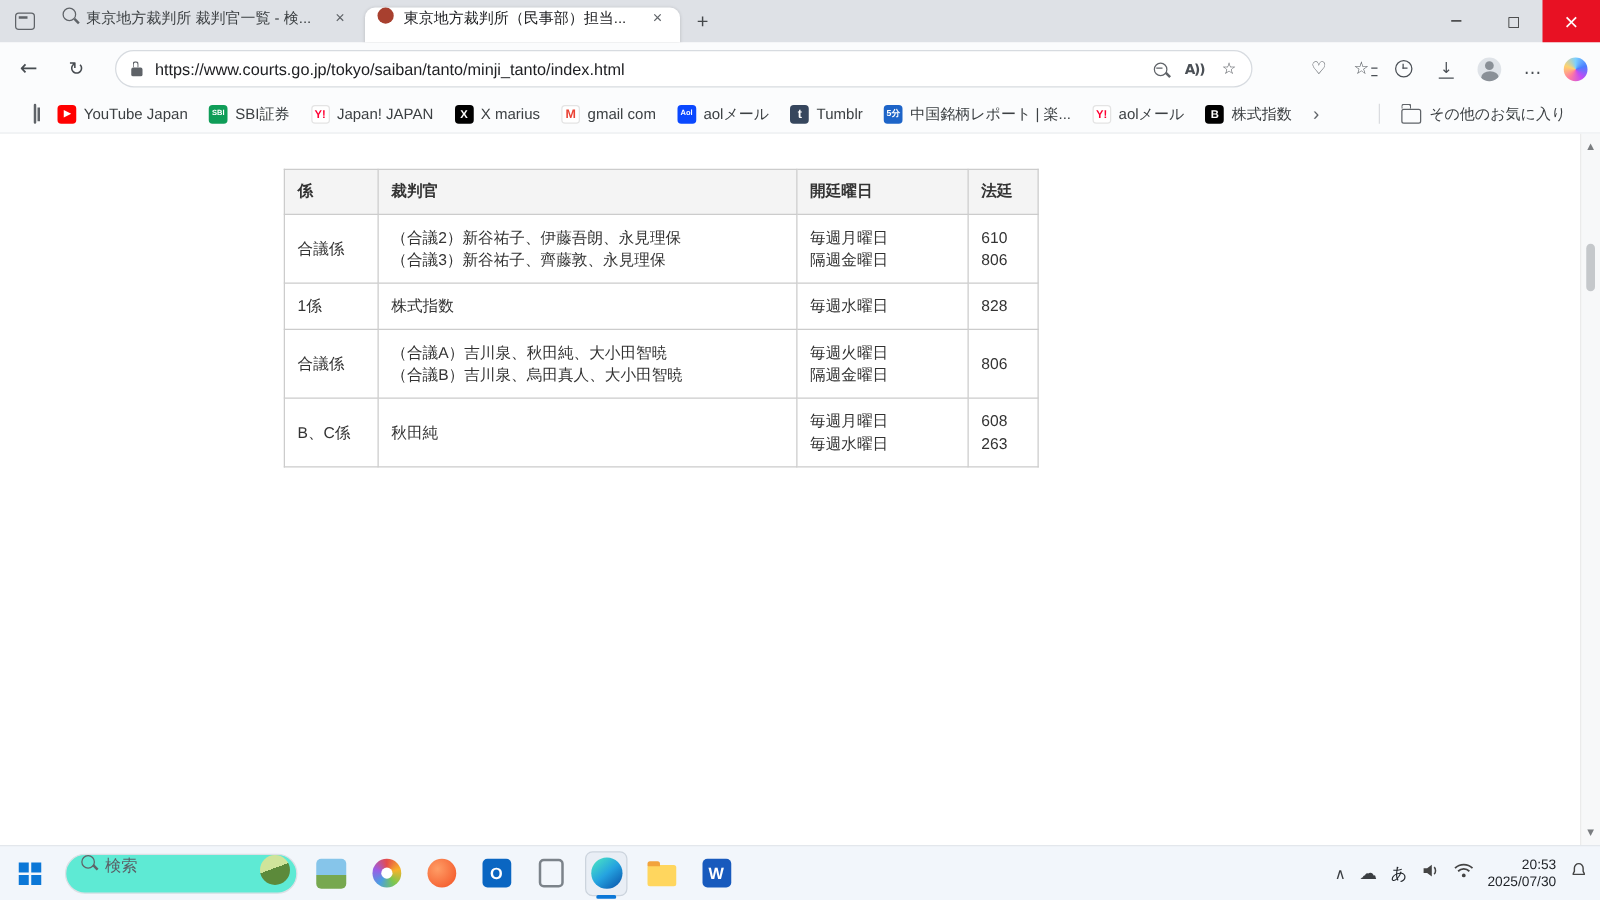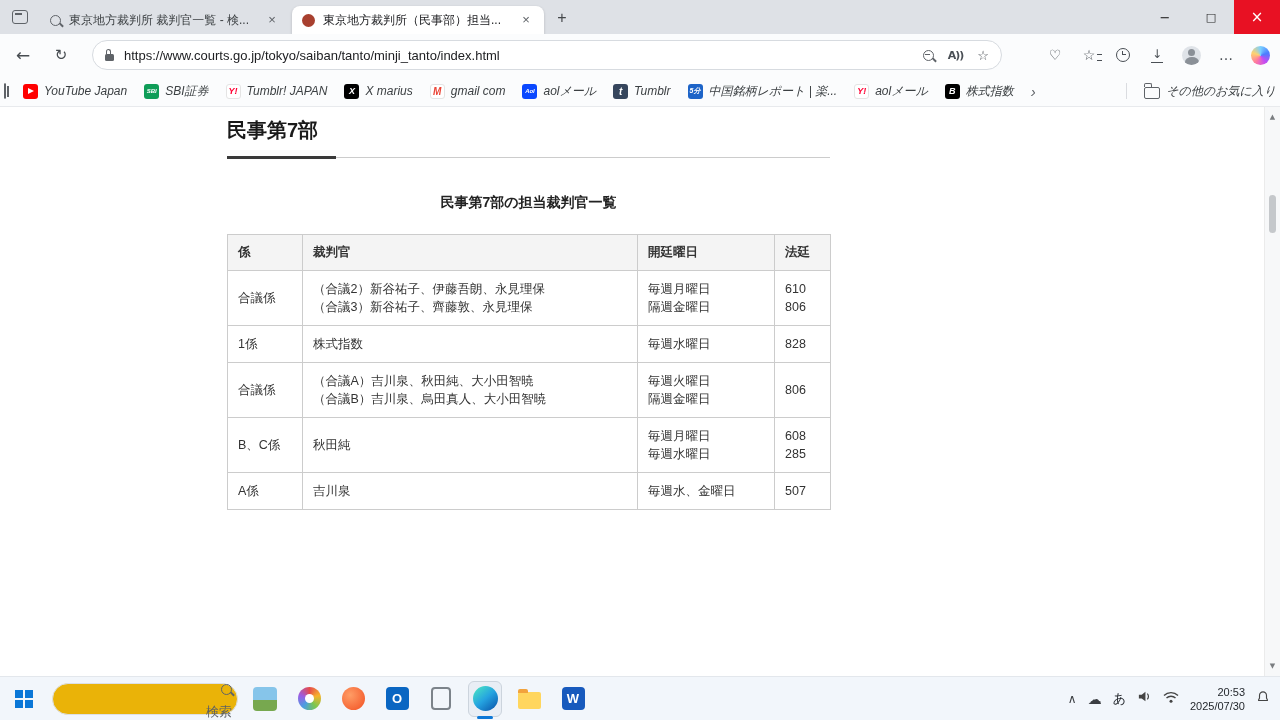--- a/index.html
+++ b/index.html
@@ -3,21 +3,21 @@
 <meta charset="utf-8">
 <style>
   html,body{margin:0;padding:0;}
   .screen{position:relative;width:1280px;height:720px;overflow:hidden;background:#fff;
           font-family:"Liberation Sans","DejaVu Sans",sans-serif;-webkit-font-smoothing:antialiased;}
   
   .tabbar{position:absolute;left:0;top:0;width:100%;height:34px;background:#dee1e6;}
   .tab-actions{position:absolute;left:10px;top:9px;width:20px;height:16px;display:flex;align-items:center;justify-content:center;}
   .tabsq{width:14px;height:12px;border:1.5px solid #5f6368;border-radius:3px;position:relative;}
   .tabsq::after{content:"";position:absolute;left:2px;top:2px;width:7px;height:1.5px;background:#5f6368;}
-  .tab{position:absolute;top:6px;height:28px;width:250px;display:flex;align-items:center;gap:8px;
+  .tab{position:absolute;top:6px;height:28px;width:250px;display:flex;align-items:flex-start;gap:8px;
        padding:0 10px;box-sizing:border-box;border-radius:8px 8px 0 0;font-size:12px;color:#3c4043;}
   .tab .ttl{flex:1;white-space:nowrap;overflow:hidden;text-overflow:ellipsis;}
   .tab .closex{font-size:13px;color:#5f6368;width:16px;height:16px;line-height:15px;text-align:center;border-radius:50%;flex:none;}
   .tab1{left:40px;}
   .tab2{left:292px;width:252px;background:#fff;box-shadow:0 1px 3px rgba(0,0,0,.18);color:#202124;}
   .magnifier{width:9px;height:9px;border:1.5px solid #5f6368;border-radius:50%;position:relative;flex:none;}
   .magnifier::after{content:"";position:absolute;width:5px;height:1.5px;background:#5f6368;transform:rotate(45deg);right:-4px;bottom:-1px;}
   .magnifier.zoomout::before{content:"";position:absolute;left:1.5px;top:3.5px;width:5px;height:1.4px;background:#5f6368;}
   .fav2{width:13px;height:13px;border-radius:50%;background:#a8402f;flex:none;}
   .newtab{position:absolute;left:552px;top:8px;width:20px;height:20px;font-size:16px;color:#44474a;text-align:center;line-height:19px;}
@@ -46,21 +46,21 @@
   .clockicon{width:14px;height:14px;border:1.5px solid #4a4f55;border-radius:50%;position:relative;box-sizing:border-box;}
   .clockicon::before{content:"";position:absolute;left:5px;top:2px;width:1.4px;height:4px;background:#4a4f55;}
   .clockicon::after{content:"";position:absolute;left:5px;top:5px;width:3.5px;height:1.4px;background:#4a4f55;}
   .dlico{width:12px;text-align:center;border-bottom:1.6px solid #4a4f55;padding-bottom:1px;font-size:12px;}
   .person{width:19px;height:19px;border-radius:50%;background:#dfe3e8;position:relative;overflow:hidden;}
   .person::before{content:"";position:absolute;left:6px;top:3px;width:7px;height:7px;border-radius:50%;background:#8a9097;}
   .person::after{content:"";position:absolute;left:2.5px;top:11.5px;width:14px;height:10px;border-radius:50%;background:#8a9097;}
   .copilot{width:19px;height:19px;border-radius:50%;background:conic-gradient(#7ad0ff,#4a7dff,#c44bf4,#ff7aa0,#ffd36e,#7ad0ff);}
   
   .favbar{position:absolute;top:76px;left:0;width:100%;height:31px;background:#fbfcfd;border-bottom:1px solid #e8eaed;
-          display:flex;align-items:center;padding:0 4px;box-sizing:border-box;gap:17px;font-size:12px;color:#3c4043;font-style:italic;}
+          display:flex;align-items:center;padding:0 27px;box-sizing:border-box;gap:17px;font-size:12px;color:#3c4043;}
   .sidebar-ico{width:15px;height:12px;border:1.5px solid #5f6368;border-radius:3px;position:relative;box-sizing:content-box;}
   .sidebar-ico::after{content:"";position:absolute;left:2px;top:1.5px;bottom:1.5px;width:1.5px;background:#5f6368;}
   .favitem{display:flex;align-items:center;gap:6px;white-space:nowrap;}
   .fav-ico{width:15px;height:15px;border-radius:3px;display:flex;align-items:center;justify-content:center;
            font-weight:bold;color:#fff;flex:none;box-sizing:border-box;overflow:hidden;}
   .ico-yt{background:#f00;}
   .ico-yt::after{content:"";border-style:solid;border-width:3.5px 0 3.5px 6px;border-color:transparent transparent transparent #fff;}
   .ico-sbi{background:#0f9d58;font-size:6px;}
   .ico-yh{background:#fff;border:1px solid #e4e4e4;color:#ff0033;font-size:9px;}
   .ico-x{background:#000;font-size:9px;}
@@ -90,22 +90,22 @@
   .scrollbar{position:absolute;right:0;top:107px;width:16px;height:569px;background:#f7f8f9;border-left:1px solid #ebebeb;box-sizing:border-box;}
   .sarrow{position:absolute;left:0;width:15px;height:16px;color:#7a7d80;font-size:7px;display:flex;align-items:center;justify-content:center;font-family:"DejaVu Sans",sans-serif;}
   .sarrow.up{top:2px;}  .sarrow.down{bottom:2px;}
   .sthumb{position:absolute;left:4px;top:88px;width:7px;height:38px;background:#c5c8cb;border-radius:4px;}
   
   .taskbar{position:absolute;left:0;top:676px;width:100%;height:44px;background:#f2f6fb;border-top:1px solid #e3e7ec;
            display:flex;align-items:center;box-sizing:border-box;padding:0 6px;gap:10px;}
   .startbtn{width:36px;height:36px;display:flex;align-items:center;justify-content:center;border-radius:6px;}
   .startgrid{display:grid;grid-template-columns:8px 8px;grid-gap:2px;}
   .startgrid i{width:8px;height:8px;background:#0b77d7;display:block;}
-  .searchpill{width:186px;height:32px;border-radius:16px;background:#eab308;border:1px solid #dce0e5;display:flex;
-              align-items:flex-end;gap:8px;padding:0 5px 0 12px;box-sizing:border-box;flex-direction:column;}
+  .searchpill{width:186px;height:32px;border-radius:16px;background:#5eead4;border:1px solid #dce0e5;display:flex;
+              align-items:flex-start;gap:8px;padding:0 5px 0 12px;box-sizing:border-box;}
   .searchtext{flex:1;font-size:13px;color:#5a5f66;}
   .searchimg{width:24px;height:24px;border-radius:50%;background:linear-gradient(160deg,#cfe49a 0 45%,#5c8a3a 45% 100%);flex:none;}
   .appicon{width:34px;height:36px;display:flex;align-items:center;justify-content:center;border-radius:6px;position:relative;}
   .edgewrap{background:#e9eef5;border:1px solid #ccd4dd;box-sizing:border-box;}
   .runbar{position:absolute;bottom:-3px;left:50%;transform:translateX(-50%);width:16px;height:3px;border-radius:2px;background:#0b77d7;}
   .ic-widgets{width:24px;height:24px;border-radius:4px;background:linear-gradient(180deg,#86c5ea 0 55%,#77a84f 55% 100%);}
   .ic-photos{width:23px;height:23px;border-radius:50%;background:conic-gradient(#e54b4b,#f7b32b,#7ac74f,#4b9fe1,#9b5de5,#e54b4b);position:relative;}
   .ic-photos::after{content:"";position:absolute;left:7px;top:7px;width:9px;height:9px;border-radius:50%;background:#fff;}
   .ic-paint{width:23px;height:23px;border-radius:50%;background:radial-gradient(circle at 35% 35%,#ff9d66,#f25022);}
   .ic-outlook{width:23px;height:23px;border-radius:4px;background:#0a66c2;color:#fff;font-size:13px;font-weight:bold;display:flex;align-items:center;justify-content:center;}
@@ -183,21 +183,21 @@
     <div class="favitem">
       <span class="fav-ico ico-yt"></span>
       <span>YouTube Japan</span>
     </div>
     <div class="favitem">
       <span class="fav-ico ico-sbi">SBI</span>
       <span>SBI証券</span>
     </div>
     <div class="favitem">
       <span class="fav-ico ico-yh">Y!</span>
-      <span>Tumblr! JAPAN</span>
+      <span>Japan! JAPAN</span>
     </div>
     <div class="favitem">
       <span class="fav-ico ico-x">X</span>
       <span>X marius</span>
     </div>
     <div class="favitem">
       <span class="fav-ico ico-gm">M</span>
       <span>gmail com</span>
     </div>
     <div class="favitem">
@@ -224,24 +224,20 @@
     <span class="favspacer"></span>
     <span class="favdiv"></span>
     <div class="favitem">
       <span class="foldericon"></span>
       <span>その他のお気に入り</span>
     </div>
   </div>
 
   <div class="content">
     <div class="article">
-      <div class="h2wrap">
-        <h2 class="h2">民事第7部</h2>
-      </div>
-      <div class="tabletitle">民事第7部の担当裁判官一覧</div>
       <table class="judges">
         <colgroup>
             <col style="width:75px">
             <col style="width:335px">
             <col style="width:137px">
             <col style="width:56px">
           </colgroup>
         <tbody>
             <tr>
           <th>係</th>
@@ -302,35 +298,21 @@
               </td>
           <td>
                 <div class="ln">秋田純</div>
               </td>
           <td>
                 <div class="ln">毎週月曜日</div>
                 <div class="ln">毎週水曜日</div>
               </td>
           <td>
                 <div class="ln">608</div>
-                <div class="ln">285</div>
-              </td>
-        </tr>
-        <tr>
-          <td>
-                <div class="ln">A係</div>
-              </td>
-          <td>
-                <div class="ln">吉川泉</div>
-              </td>
-          <td>
-                <div class="ln">毎週水、金曜日</div>
-              </td>
-          <td>
-                <div class="ln">507</div>
+                <div class="ln">263</div>
               </td>
         </tr>
       </tbody>
         </table>
     </div>
 
   </div>
 
   <div class="scrollbar">
     <div class="sarrow up">▲</div>

